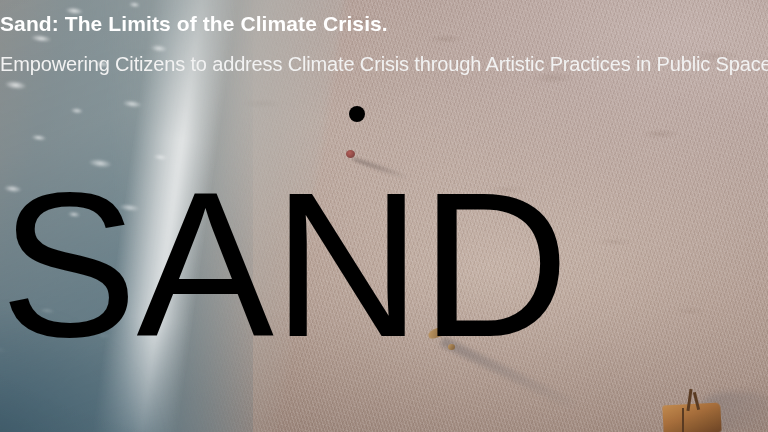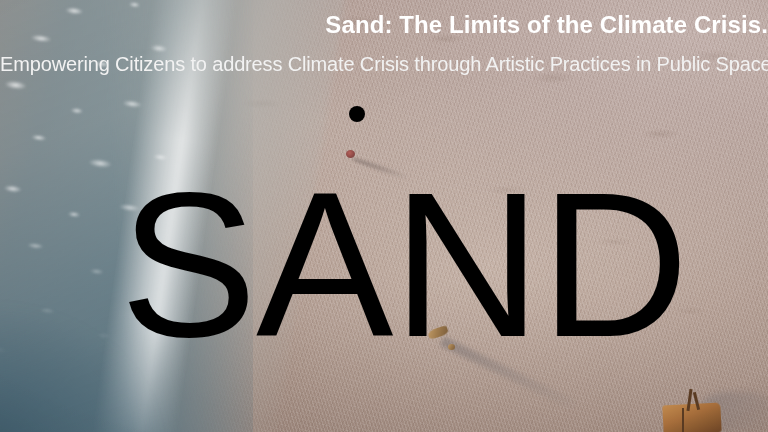--- a/index.html
+++ b/index.html
@@ -225,23 +225,23 @@
     filter: blur(3px);
     border-radius: 40%;
   }
 
   
   .title {
     position: absolute;
     left: 0;
     top: 12px;
     width: 768px;
-    text-align: right;
+    text-align: left;
     color: #ffffff;
-    font-size: 24px;
+    font-size: 21px;
     font-weight: bold;
     letter-spacing: 0.1px;
     line-height: 1.12;
     white-space: nowrap;
   }
 
   .subtitle {
     position: absolute;
     left: 0;
     top: 53px;
@@ -257,27 +257,26 @@
   .marker-dot {
     position: absolute;
     border-radius: 50%;
     background: #000000;
   }
 
   .wordmark {
     position: absolute;
     left: 0;
     width: 672px;
-    text-align: right;
+    text-align: left;
     color: #000000;
     font-weight: 300;
     font-stretch: normal;
     line-height: 1;
     white-space: nowrap;
-    padding-left: 16px;
   }
 </style>
 </head>
 <body>
 
 <div id="slide">
 
   <div class="photo">
     <div class="sand-base"></div>
     <div class="sand-sheen"></div>

